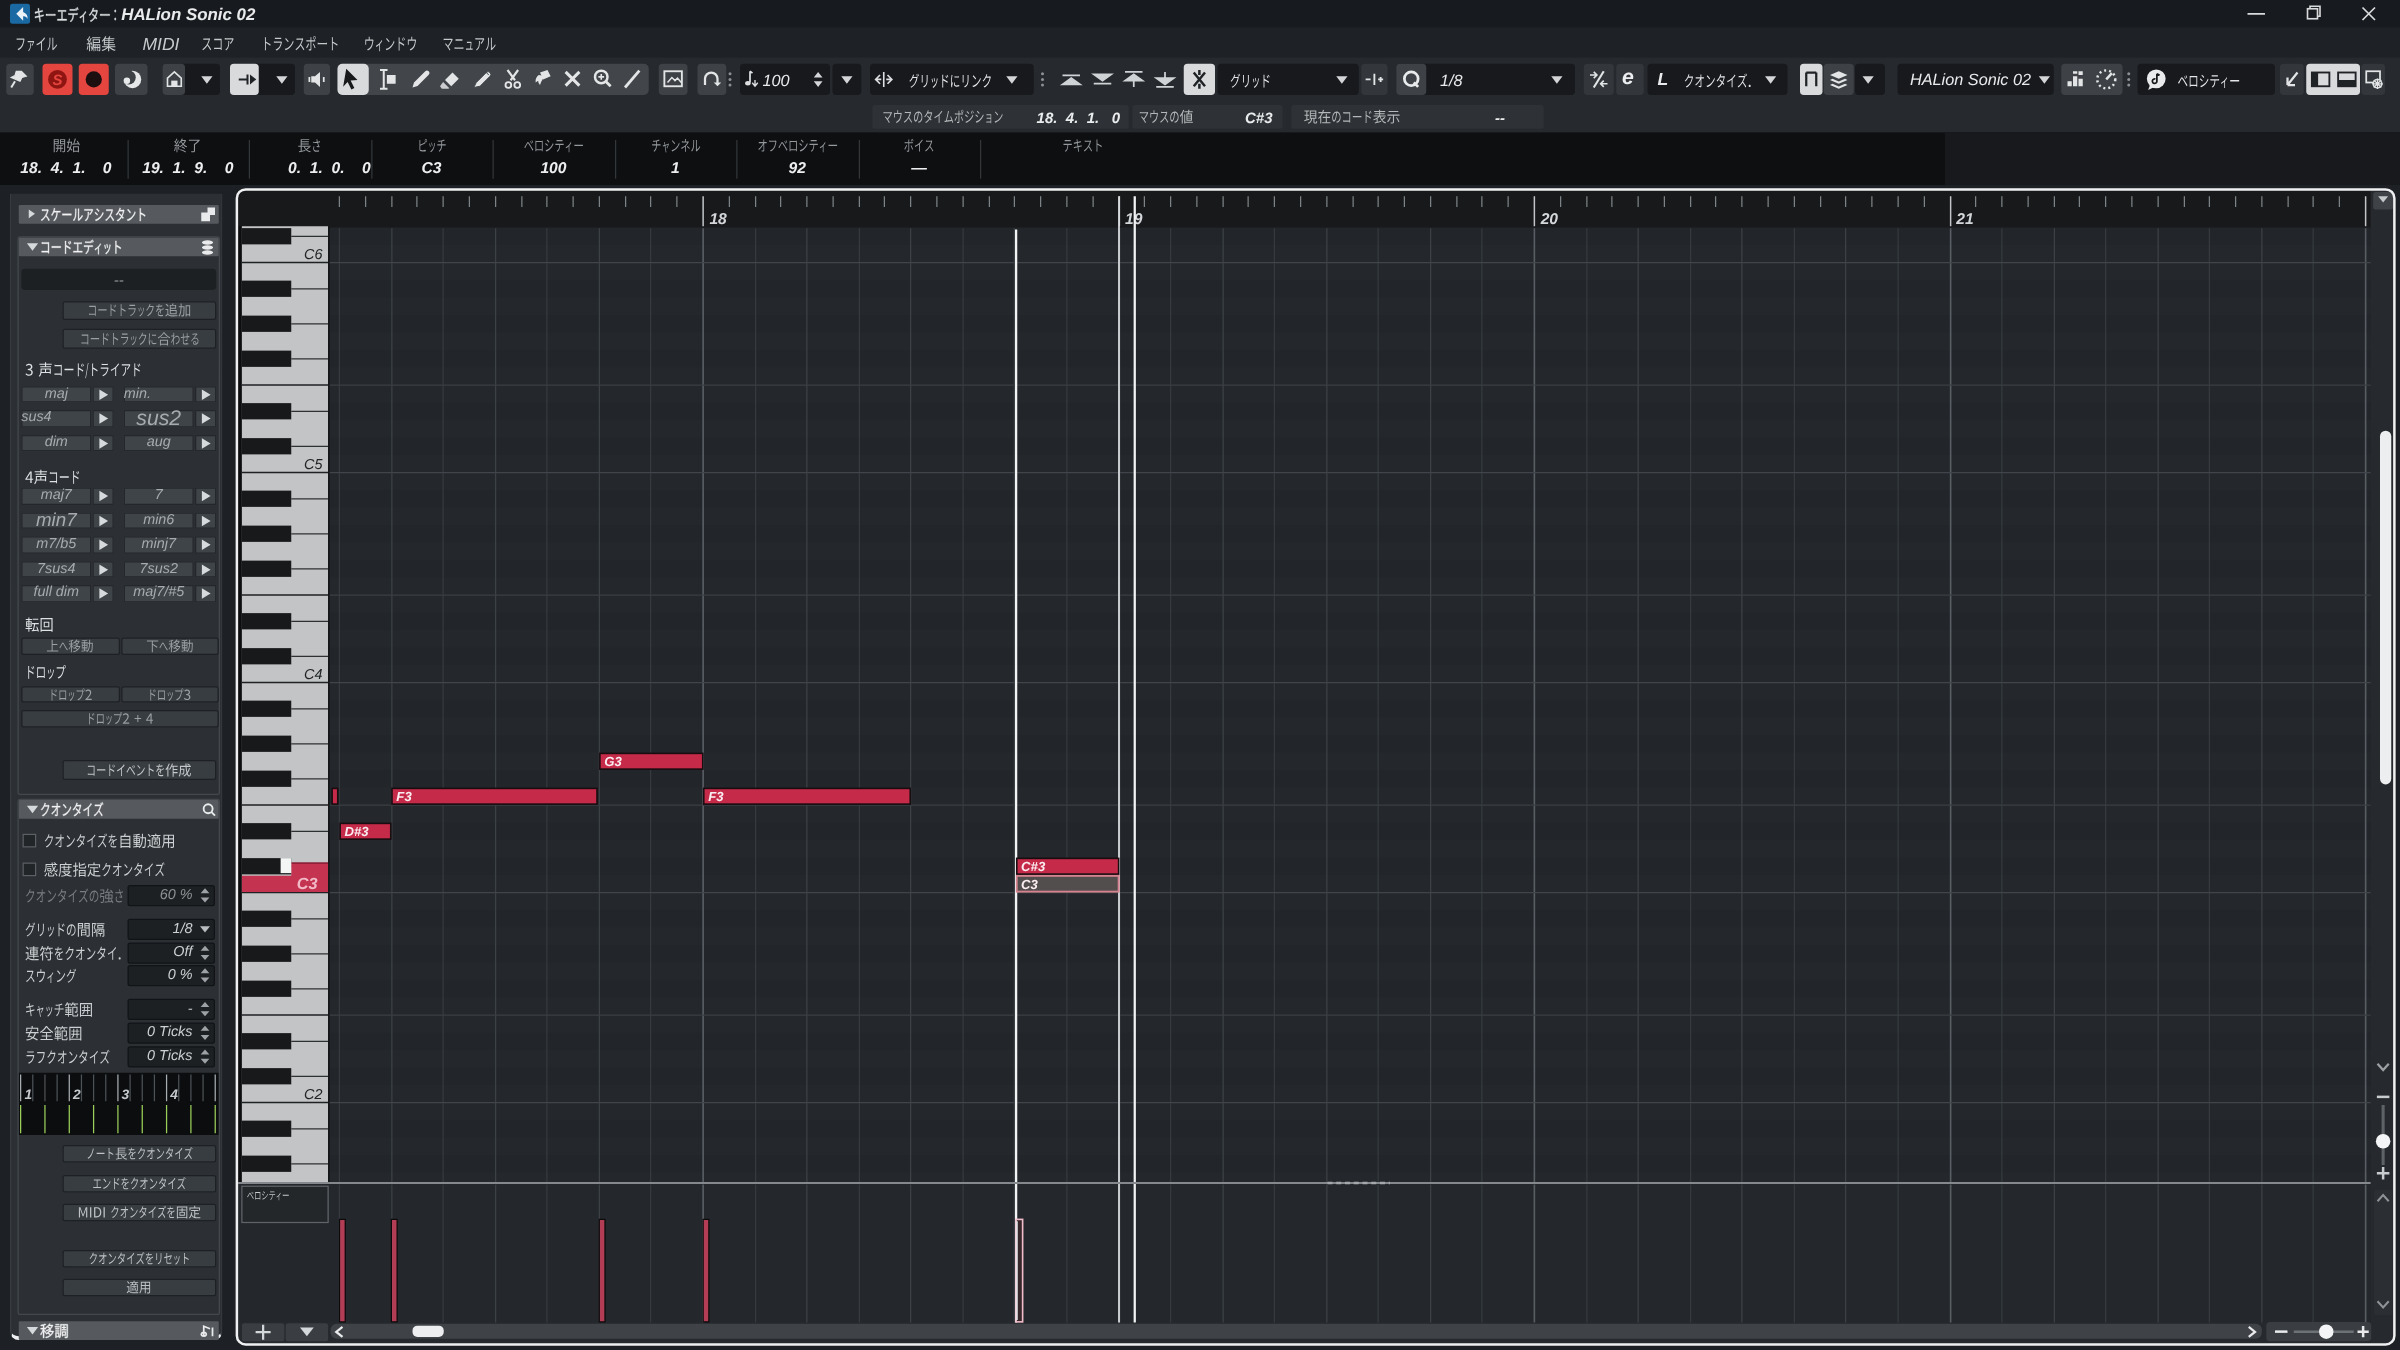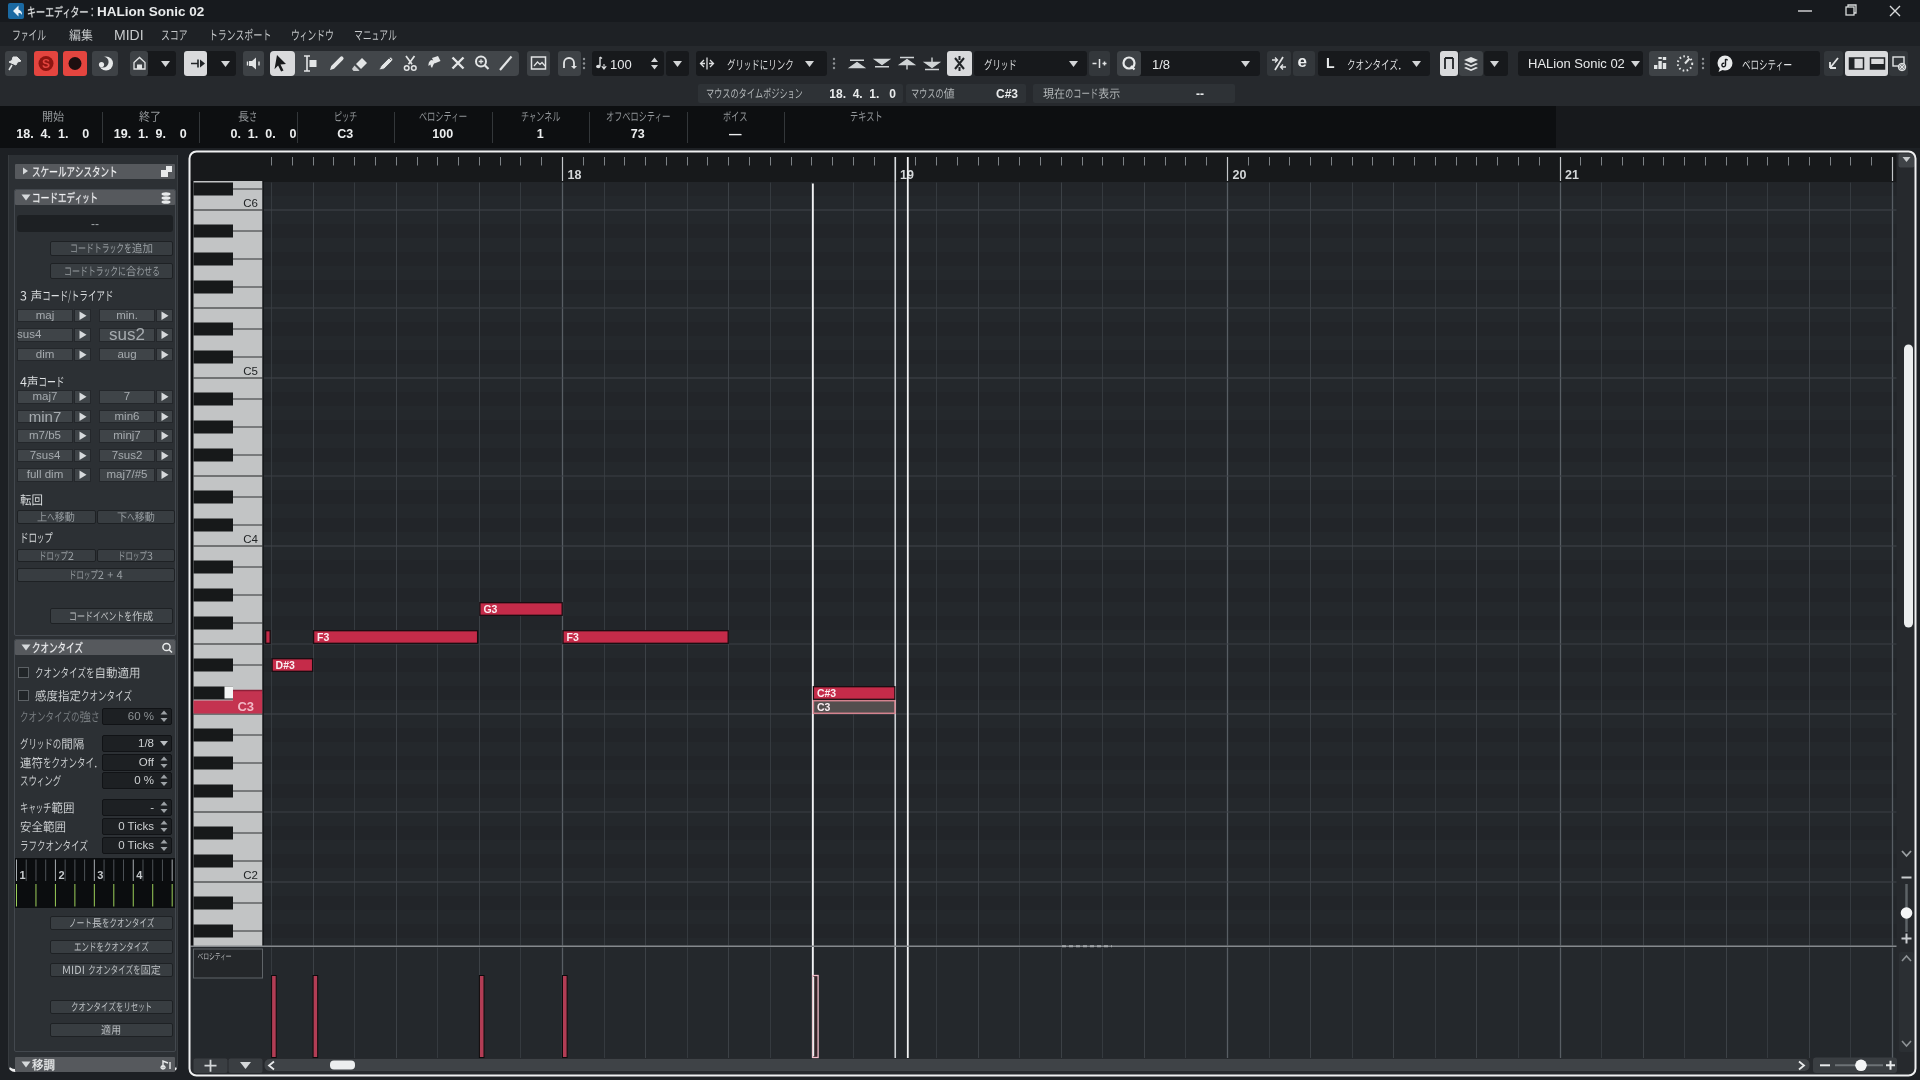--- a/index.html
+++ b/index.html
@@ -1,12 +1,12 @@
 <!DOCTYPE html>
-<html><head><meta charset="utf-8"><style>html,body{margin:0;padding:0;background:#000;}*{box-sizing:border-box;}#app{position:relative;width:1920px;height:1080px;background:#1d2024;font-family:"Liberation Sans",sans-serif;overflow:hidden;}.ab{position:absolute;}</style></head><body>
+<html><head><meta charset="utf-8"><style>html,body{margin:0;padding:0;background:#000;}*{box-sizing:border-box;}#app{position:relative;width:1920px;height:1080px;background:#1d2024;font-family:"Liberation Sans",sans-serif;overflow:hidden;font-style:italic;}.ab{position:absolute;}</style></head><body>
 <svg width="0" height="0" style="position:absolute">
     <defs>
       <path id="g0" d="M107 274 125 187C146 193 174 198 213 205C262 214 369 232 482 251L521 49C528 19 531 -11 536 -45L627 -28C618 0 610 34 603 63L562 264L808 303C845 309 877 314 898 316L882 400C860 394 832 388 793 380L547 338L507 539L740 576C766 580 797 584 812 586L795 670C778 665 753 658 724 653C682 645 590 630 493 614L472 722C469 744 464 772 463 791L373 775C380 755 387 733 392 707L413 602C319 587 232 574 193 570C161 566 135 564 110 563L127 473C157 480 180 485 208 490L428 526L468 325C354 307 245 290 195 283C169 279 130 275 107 274Z"></path>
       <path id="g1" d="M102 433V335C133 338 186 340 241 340C316 340 715 340 790 340C835 340 877 336 897 335V433C875 431 839 428 789 428C715 428 315 428 241 428C185 428 132 431 102 433Z"></path>
       <path id="g2" d="M84 131V40C115 43 145 44 172 44H833C853 44 889 44 916 40V131C890 128 863 125 833 125H539V585H779C807 585 839 584 864 581V669C840 666 809 663 779 663H229C209 663 171 665 145 669V581C170 584 210 585 229 585H454V125H172C145 125 114 127 84 131Z"></path>
       <path id="g3" d="M203 731V648C229 650 262 651 295 651C352 651 585 651 640 651C669 651 704 650 733 648V731C704 727 669 725 640 725C585 725 352 725 294 725C262 725 232 728 203 731ZM785 812 732 790C759 752 793 692 813 651L867 675C847 716 810 777 785 812ZM895 852 842 830C871 792 903 736 925 692L979 716C960 753 921 816 895 852ZM85 480V397C112 399 141 399 171 399H471C468 304 457 220 413 151C374 88 302 30 224 -2L298 -57C383 -13 459 59 495 125C535 200 551 291 554 399H826C850 399 882 398 904 397V480C880 476 847 475 826 475C773 475 229 475 171 475C140 475 112 477 85 480Z"></path>
       <path id="g4" d="M122 258 160 184C273 219 389 271 473 316V10C473 -21 471 -62 469 -78H561C557 -62 556 -21 556 10V366C647 425 732 498 782 553L720 613C669 549 577 467 482 409C401 359 254 289 122 258Z"></path>
       <path id="g5" d="M536 785 445 814C439 788 423 753 413 735C366 644 264 494 92 387L159 335C271 412 360 510 424 600H762C742 518 691 410 626 323C556 372 481 420 415 458L361 403C425 363 501 311 573 259C483 162 355 70 186 18L258 -44C427 19 550 111 639 210C680 177 718 146 748 119L807 188C775 214 735 245 693 276C769 378 823 495 849 587C855 603 864 627 873 641L807 681C790 674 768 671 741 671H470L491 707C501 725 519 759 536 785Z"></path>
       <path id="g6" d="M500 544C540 544 576 573 576 619C576 665 540 694 500 694C460 694 424 665 424 619C424 573 460 544 500 544ZM500 54C540 54 576 84 576 129C576 175 540 205 500 205C460 205 424 175 424 129C424 84 460 54 500 54Z"></path>
       <path id="g7" d="M861 665 800 704C781 699 762 699 747 699C701 699 302 699 245 699C212 699 173 702 145 705V617C171 618 205 620 245 620C302 620 698 620 756 620C742 524 696 385 625 294C541 187 429 102 235 53L303 -22C487 36 606 129 697 246C776 349 824 510 846 615C850 634 854 651 861 665Z"></path>
@@ -597,21 +597,21 @@
           <use href="#g7" transform="translate(680.0,0) scale(0.680,1)"></use>
           <use href="#g33" transform="translate(1360.0,0) scale(0.680,1)"></use>
           <use href="#g34" transform="translate(2040.0,0) scale(0.680,1)"></use>
           <use href="#g35" transform="translate(2720.0,0) scale(0.680,1)"></use>
           <use href="#g36" transform="translate(3400.0,0) scale(0.680,1)"></use>
           <use href="#g4" transform="translate(4080.0,0) scale(0.580,1)"></use>
           <use href="#g1" transform="translate(4660.0,0) scale(0.720,1)"></use>
         </g>
       </g>
     </svg>
-    <div class="ab" style="left:589.0px;top:127px;width:97.5px;font-size:12.5px;font-weight:bold;color:#eceeef;text-align:center;white-space:pre">73</div>
+    <div class="ab" style="left:589.0px;top:127px;width:97.5px;font-size:12.5px;font-weight:bold;color:#eceeef;text-align:center;white-space:pre">92</div>
     <div class="ab" style="left:686.5px;top:112px;width:1px;height:31px;background:#33373a"></div>
     <svg style="position:absolute;left:723.0px;top:108.5px;overflow:visible" width="26" height="15">
       <g transform="translate(0,11.9)">
         <g fill="#95999c" transform="scale(0.01200,-0.01200)">
           <use href="#g56" transform="translate(0.0,0) scale(0.680,1)"></use>
           <use href="#g9" transform="translate(680.0,0) scale(0.680,1)"></use>
           <use href="#g13" transform="translate(1360.0,0) scale(0.680,1)"></use>
         </g>
       </g>
     </svg>
@@ -736,21 +736,21 @@
       </g>
     </svg>
     <div class="ab" style="left:17.0px;top:308.5px;width:56.0px;height:13.5px;background:#3f4448;border:1px solid #24272b"></div>
     <div class="ab" style="left:74.0px;top:308.5px;width:17px;height:13.5px;background:#3f4448;border:1px solid #24272b"></div>
     <div class="ab" style="left:17.0px;top:308.5px;width:56.0px;text-align:center;font-size:11.5px;color:#a6abaf;line-height:13.5px">maj</div>
     <svg class="ab" style="left:74.0px;top:308.5px" width="17" height="13.5">
       <path d="M5.5 2.5 l7 4.2 -7 4.2 Z" fill="#d7dadc"></path>
     </svg>
     <div class="ab" style="left:99.0px;top:308.5px;width:56.0px;height:13.5px;background:#3f4448;border:1px solid #24272b"></div>
     <div class="ab" style="left:156.0px;top:308.5px;width:17px;height:13.5px;background:#3f4448;border:1px solid #24272b"></div>
-    <div class="ab" style="left:99.0px;top:308.5px;width:56.0px;text-align:center;font-size:11.5px;color:#a6abaf;line-height:13.5px">min.</div>
+    <div class="ab" style="left:99.0px;top:308.5px;width:56.0px;font-size:11.5px;color:#a6abaf;line-height:13.5px">min.</div>
     <svg class="ab" style="left:156.0px;top:308.5px" width="17" height="13.5">
       <path d="M5.5 2.5 l7 4.2 -7 4.2 Z" fill="#d7dadc"></path>
     </svg>
     <div class="ab" style="left:17.0px;top:328.1px;width:56.0px;height:13.5px;background:#3f4448;border:1px solid #24272b"></div>
     <div class="ab" style="left:74.0px;top:328.1px;width:17px;height:13.5px;background:#3f4448;border:1px solid #24272b"></div>
     <div class="ab" style="left:17.0px;top:328.1px;width:56.0px;text-align:left;font-size:11.5px;color:#a6abaf;line-height:13.5px">sus4</div>
     <svg class="ab" style="left:74.0px;top:328.1px" width="17" height="13.5">
       <path d="M5.5 2.5 l7 4.2 -7 4.2 Z" fill="#d7dadc"></path>
     </svg>
     <div class="ab" style="left:99.0px;top:328.1px;width:56.0px;height:13.5px;background:#3f4448;border:1px solid #24272b"></div>

